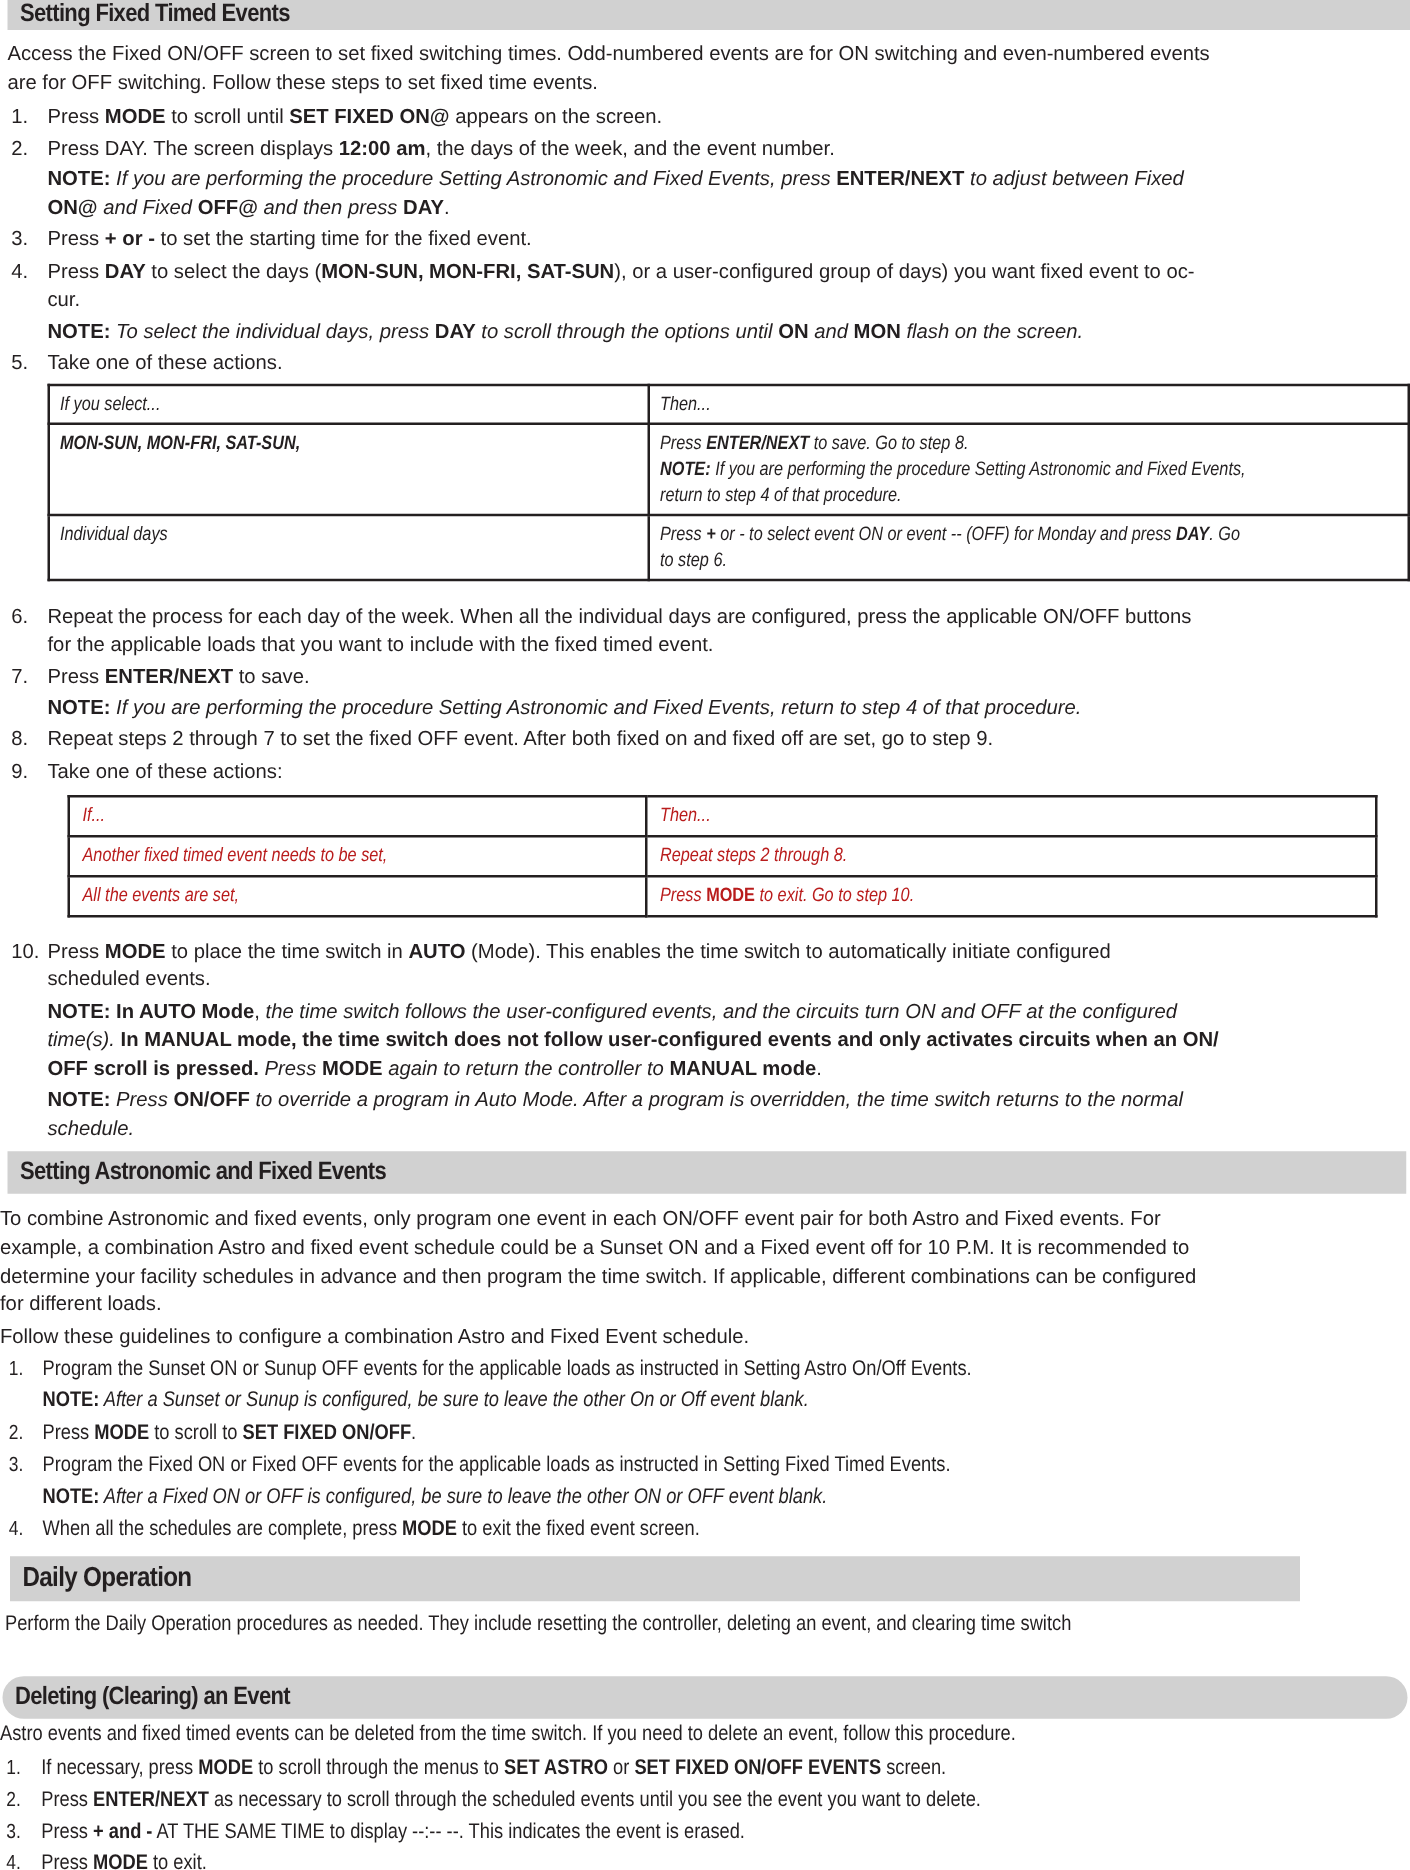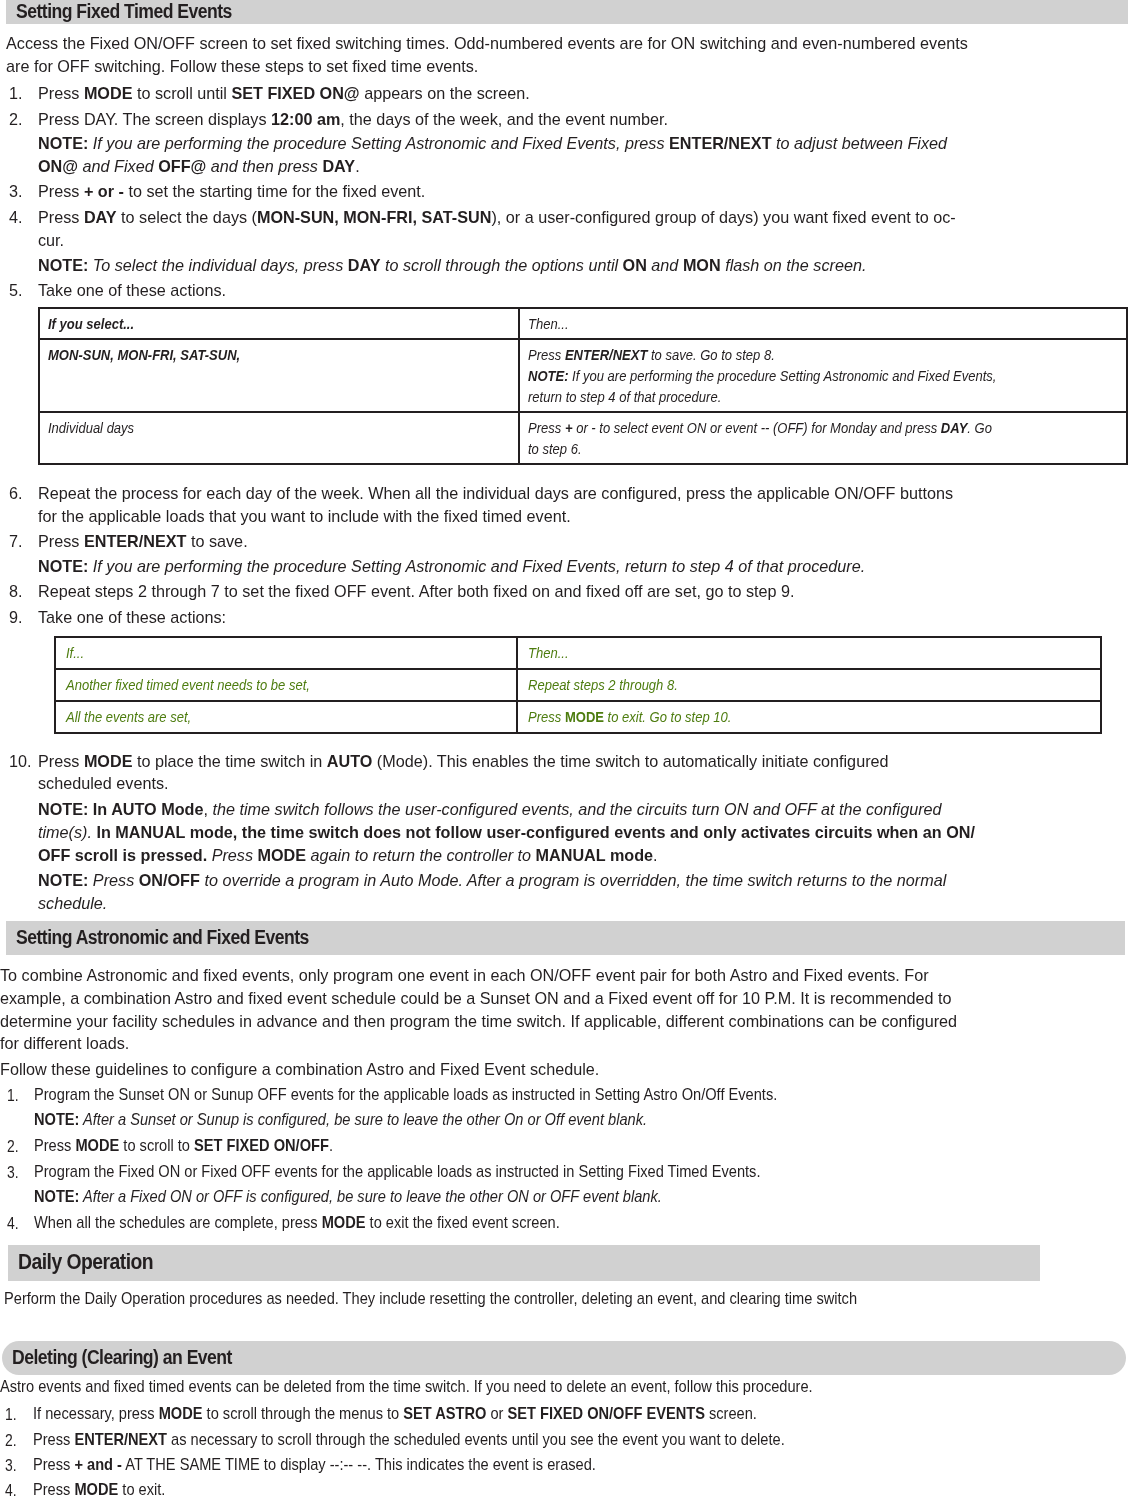--- a/index.html
+++ b/index.html
@@ -13,21 +13,21 @@
   .narrow { transform: scaleX(0.86); transform-origin: left top; font-size: 17px; }
   .num { position: absolute; white-space: nowrap; font-size: 16.2px; line-height: 22px; }
   b { font-weight: bold; }
   i { font-style: italic; }
   table.t1 { position: absolute; border-collapse: collapse; left: 38px; top: 307px; width: 1090px; }
   table.t1 td { border: 2px solid #231f20; vertical-align: top; padding: 4px 8px; font-style: italic;
                 font-size: 15.5px; line-height: 21px; }
   .cond { display: inline-block; transform: scaleX(0.84); transform-origin: left top; white-space: nowrap; }
   table.t2 { position: absolute; border-collapse: collapse; left: 54px; top: 636px; width: 1048px; }
   table.t2 td { border: 2px solid #231f20; vertical-align: middle; padding: 0 10px; font-style: italic;
-                font-family: "Liberation Sans", sans-serif; font-size: 15.5px; height: 30px; color: #4d7c0f; }
+                font-family: "Liberation Sans", sans-serif; font-size: 15.5px; height: 30px; color: #b91c1c; }
 </style>
 </head>
 <body>
 
 <div class="hdr" style="left:6px; top:-2px; width:1122px;">
   <span>Setting Fixed Timed Events</span>
 </div>
 
 <div class="line" style="left:6px; top:32px;">Access the Fixed ON/OFF screen to set fixed switching times. Odd-numbered events are for ON switching and even-numbered events</div>
 <div class="line" style="left:6px; top:55px;text-align:center;">are for OFF switching. Follow these steps to set fixed time events.</div>
@@ -57,21 +57,21 @@
 </div>
 
 <div>
   <div class="num" style="left:9px; top:279px;">5.</div>
   <div class="line" style="left:38px; top:279px;">Take one of these actions.</div>
 </div>
 
 <table class="t1">
   <tbody>
       <tr style="height:29px;">
-    <td style="width:462px;font-weight:bold;"><span class="cond">If you select...</span></td>
+    <td style="width:462px;"><span class="cond">If you select...</span></td>
     <td><span class="cond">Then...</span></td>
   </tr>
   <tr style="height:72px;border-radius:23px;">
     <td><span class="cond" style="font-weight:bold;">MON-SUN, MON-FRI, SAT-SUN,</span></td>
     <td>
       <span class="cond"><span>Press </span><b>ENTER/NEXT</b><span> to save. Go to step 8.</span></span><br>
       <span class="cond"><b>NOTE:</b><span> If you are performing the procedure Setting Astronomic and Fixed Events,</span></span><br>
       <span class="cond">return to step 4 of that procedure.</span>
     </td>
   </tr>

